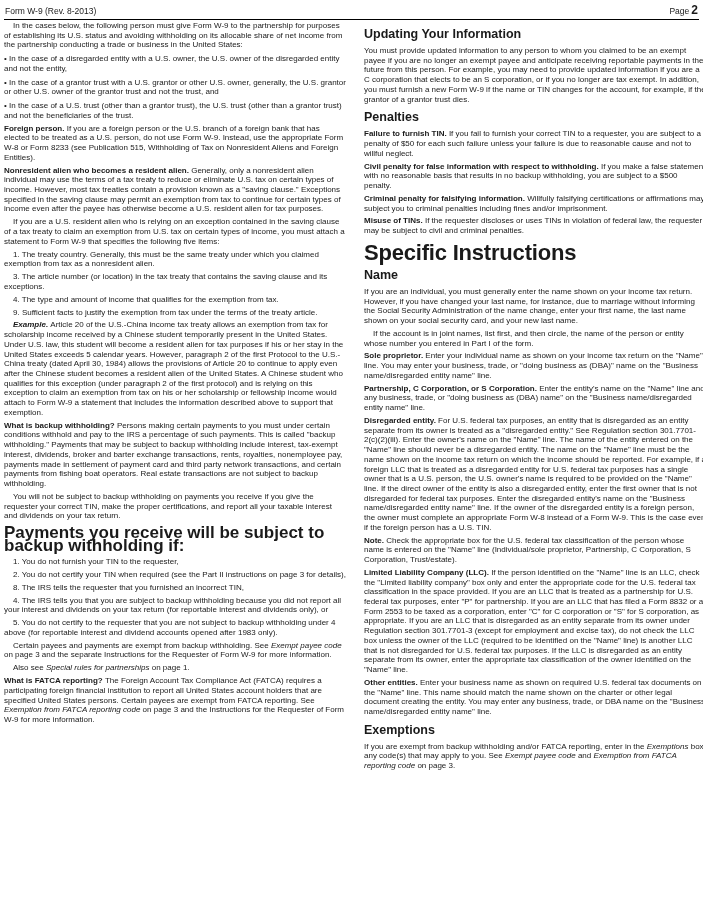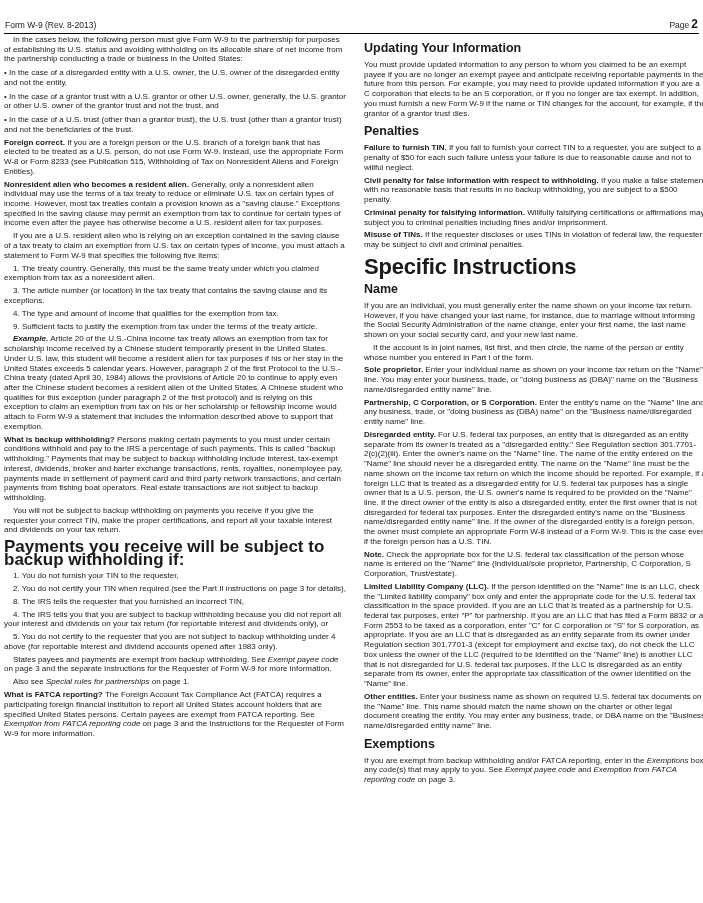--- a/index.html
+++ b/index.html
@@ -6,21 +6,21 @@
   body {
     width: 703px; height: 903px;
     background: #ffffff;
     color: #1a1a1a;
     font-family: "Liberation Sans", sans-serif;
     -webkit-font-smoothing: antialiased;
   }
   .page {
     box-sizing: border-box;
     width: 703px; height: 903px;
-    padding: 18px 4px 0 4px;
+    padding: 4px 4px 0 4px;
     overflow: hidden;
   }
   .header {
     display: flex;
     justify-content: space-between;
     align-items: baseline;
     font-size: 8.5px;
     line-height: 11px;
     border-bottom: 1.5px solid #000;
     padding: 1px 1px 2px 1px;
@@ -62,37 +62,37 @@
   <div class="header">
     <span>Form W-9 (Rev. 8-2013)</span>
     <span class="page-indicator"><span>Page</span><span class="pagenum">2</span></span>
   </div>
   <div class="columns">
     <div class="col">
         <div class="block p indent"><span>In the cases below, the following person must give Form W-9 to the partnership for purposes of establishing its U.S. status and avoiding withholding on its allocable share of net income from the partnership conducting a trade or business in the United States:</span></div>
         <div class="block bullet"><span>In the case of a disregarded entity with a U.S. owner, the U.S. owner of the disregarded entity and not the entity,</span></div>
         <div class="block bullet"><span>In the case of a grantor trust with a U.S. grantor or other U.S. owner, generally, the U.S. grantor or other U.S. owner of the grantor trust and not the trust, and</span></div>
         <div class="block bullet"><span>In the case of a U.S. trust (other than a grantor trust), the U.S. trust (other than a grantor trust) and not the beneficiaries of the trust.</span></div>
-        <div class="block p"><span class="lead">Foreign correct. </span><span>If you are a foreign person or the U.S. branch of a foreign bank that has elected to be treated as a U.S. person, do not use Form W-9. Instead, use the appropriate Form W-8 or Form 8233 (see Publication 515, Withholding of Tax on Nonresident Aliens and Foreign Entities).</span></div>
+        <div class="block p"><span class="lead">Foreign person. </span><span>If you are a foreign person or the U.S. branch of a foreign bank that has elected to be treated as a U.S. person, do not use Form W-9. Instead, use the appropriate Form W-8 or Form 8233 (see Publication 515, Withholding of Tax on Nonresident Aliens and Foreign Entities).</span></div>
         <div class="block p"><span class="lead">Nonresident alien who becomes a resident alien. </span><span>Generally, only a nonresident alien individual may use the terms of a tax treaty to reduce or eliminate U.S. tax on certain types of income. However, most tax treaties contain a provision known as a "saving clause." Exceptions specified in the saving clause may permit an exemption from tax to continue for certain types of income even after the payee has otherwise become a U.S. resident alien for tax purposes.</span></div>
         <div class="block p indent"><span>If you are a U.S. resident alien who is relying on an exception contained in the saving clause of a tax treaty to claim an exemption from U.S. tax on certain types of income, you must attach a statement to Form W-9 that specifies the following five items:</span></div>
         <div class="block p indent"><span>1. The treaty country. Generally, this must be the same treaty under which you claimed exemption from tax as a nonresident alien.</span></div>
         <div class="block p indent"><span>3. The article number (or location) in the tax treaty that contains the saving clause and its exceptions.</span></div>
         <div class="block p indent"><span>4. The type and amount of income that qualifies for the exemption from tax.</span></div>
         <div class="block p indent"><span>9. Sufficient facts to justify the exemption from tax under the terms of the treaty article.</span></div>
         <div class="block p indent"><span class="lead bold-italic">Example. </span><span>Article 20 of the U.S.-China income tax treaty allows an exemption from tax for scholarship income received by a Chinese student temporarily present in the United States. Under U.S. law, this student will become a resident alien for tax purposes if his or her stay in the United States exceeds 5 calendar years. However, paragraph 2 of the first Protocol to the U.S.-China treaty (dated April 30, 1984) allows the provisions of Article 20 to continue to apply even after the Chinese student becomes a resident alien of the United States. A Chinese student who qualifies for this exception (under paragraph 2 of the first protocol) and is relying on this exception to claim an exemption from tax on his or her scholarship or fellowship income would attach to Form W-9 a statement that includes the information described above to support that exemption.</span></div>
         <div class="block p"><span class="lead">What is backup withholding? </span><span>Persons making certain payments to you must under certain conditions withhold and pay to the IRS a percentage of such payments. This is called "backup withholding."  Payments that may be subject to backup withholding include interest, tax-exempt interest, dividends, broker and barter exchange transactions, rents, royalties, nonemployee pay, payments made in settlement of payment card and third party network transactions, and certain payments from fishing boat operators. Real estate transactions are not subject to backup withholding.</span></div>
         <div class="block p indent"><span>You will not be subject to backup withholding on payments you receive if you give the requester your correct TIN, make the proper certifications, and report all your taxable interest and dividends on your tax return.</span></div>
         <div class="block h3"><span>Payments you receive will be subject to backup withholding if:</span></div>
         <div class="block p indent"><span>1. You do not furnish your TIN to the requester,</span></div>
         <div class="block p indent"><span>2. You do not certify your TIN when required (see the Part II instructions on page 3 for details),</span></div>
         <div class="block p indent"><span>8. The IRS tells the requester that you furnished an incorrect TIN,</span></div>
         <div class="block p indent"><span>4. The IRS tells you that you are subject to backup withholding because you did not report all your interest and dividends on your tax return (for reportable interest and dividends only), or</span></div>
         <div class="block p indent"><span>5. You do not certify to the requester that you are not subject to backup withholding under 4 above (for reportable interest and dividend accounts opened after 1983 only).</span></div>
-        <div class="block p indent"><span>States payees and payments are exempt from backup withholding. See </span><span class="italic">Exempt payee code</span><span> on page 3 and the separate Instructions for the Requester of Form W-9 for more information.</span></div>
+        <div class="block p indent"><span>Certain payees and payments are exempt from backup withholding. See </span><span class="italic">Exempt payee code</span><span> on page 3 and the separate Instructions for the Requester of Form W-9 for more information.</span></div>
         <div class="block p indent"><span>Also see </span><span class="italic">Special rules for partnerships</span><span> on page 1.</span></div>
         <div class="block p"><span class="lead">What is FATCA reporting? </span><span>The Foreign Account Tax Compliance Act (FATCA) requires a participating foreign financial institution to report all United States account holders that are specified United States persons. Certain payees are exempt from FATCA reporting. See </span><span class="italic">Exemption from FATCA reporting code</span><span> on page 3 and the Instructions for the Requester of Form W-9 for more information.</span></div>
       </div>
     <div class="col">
         <div class="block h2"><span>Updating Your Information</span></div>
         <div class="block p"><span>You must provide updated information to any person to whom you claimed to be an exempt payee if you are no longer an exempt payee and anticipate receiving reportable payments in the future from this person. For example, you may need to provide updated information if you are a C corporation that elects to be an S corporation, or if you no longer are tax exempt. In addition, you must furnish a new Form W-9 if the name or TIN changes for the account, for example, if the grantor of a grantor trust dies.</span></div>
         <div class="block h2"><span>Penalties</span></div>
         <div class="block p"><span class="lead">Failure to furnish TIN. </span><span>If you fail to furnish your correct TIN to a requester, you are subject to a penalty of $50 for each such failure unless your failure is due to reasonable cause and not to willful neglect.</span></div>
         <div class="block p"><span class="lead">Civil penalty for false information with respect to withholding. </span><span>If you make a false statement with no reasonable basis that results in no backup withholding, you are subject to a $500 penalty.</span></div>
         <div class="block p"><span class="lead">Criminal penalty for falsifying information. </span><span>Willfully falsifying certifications or affirmations may subject you to criminal penalties including fines and/or imprisonment.</span></div>

